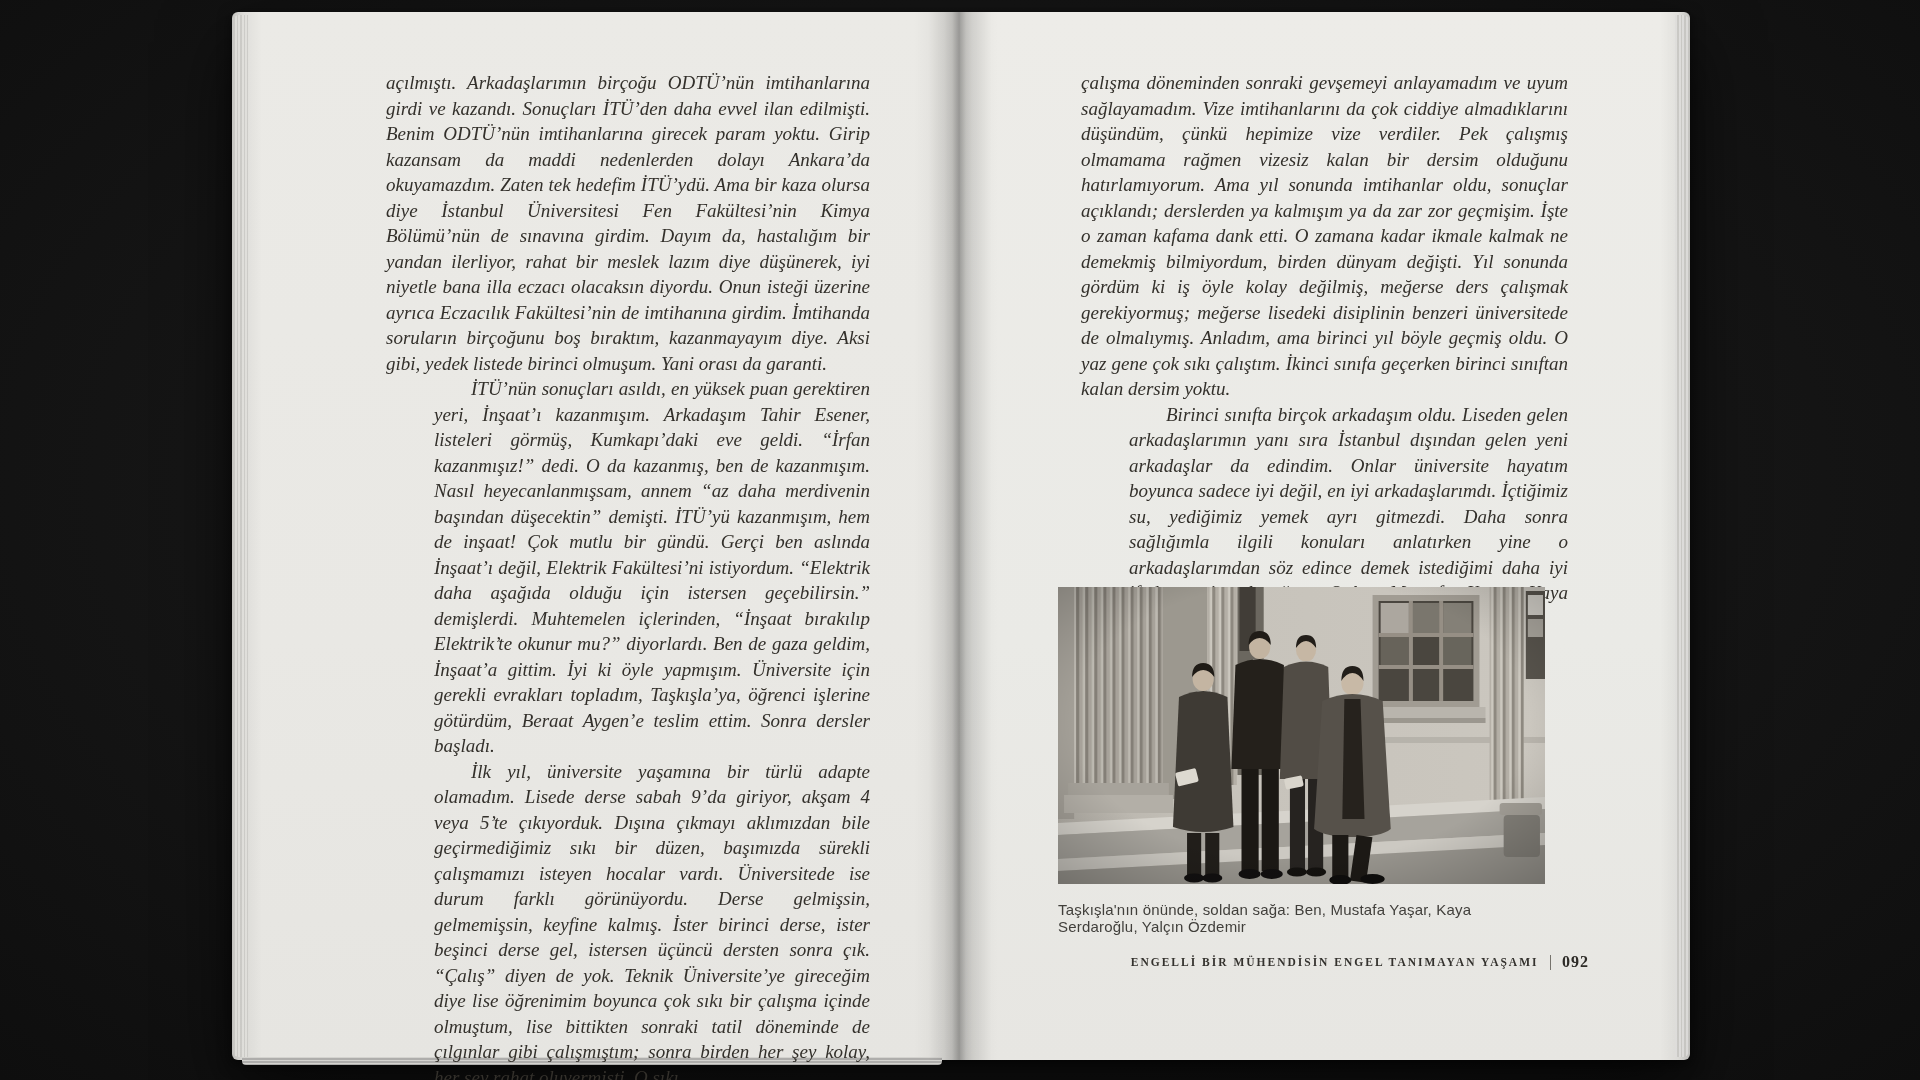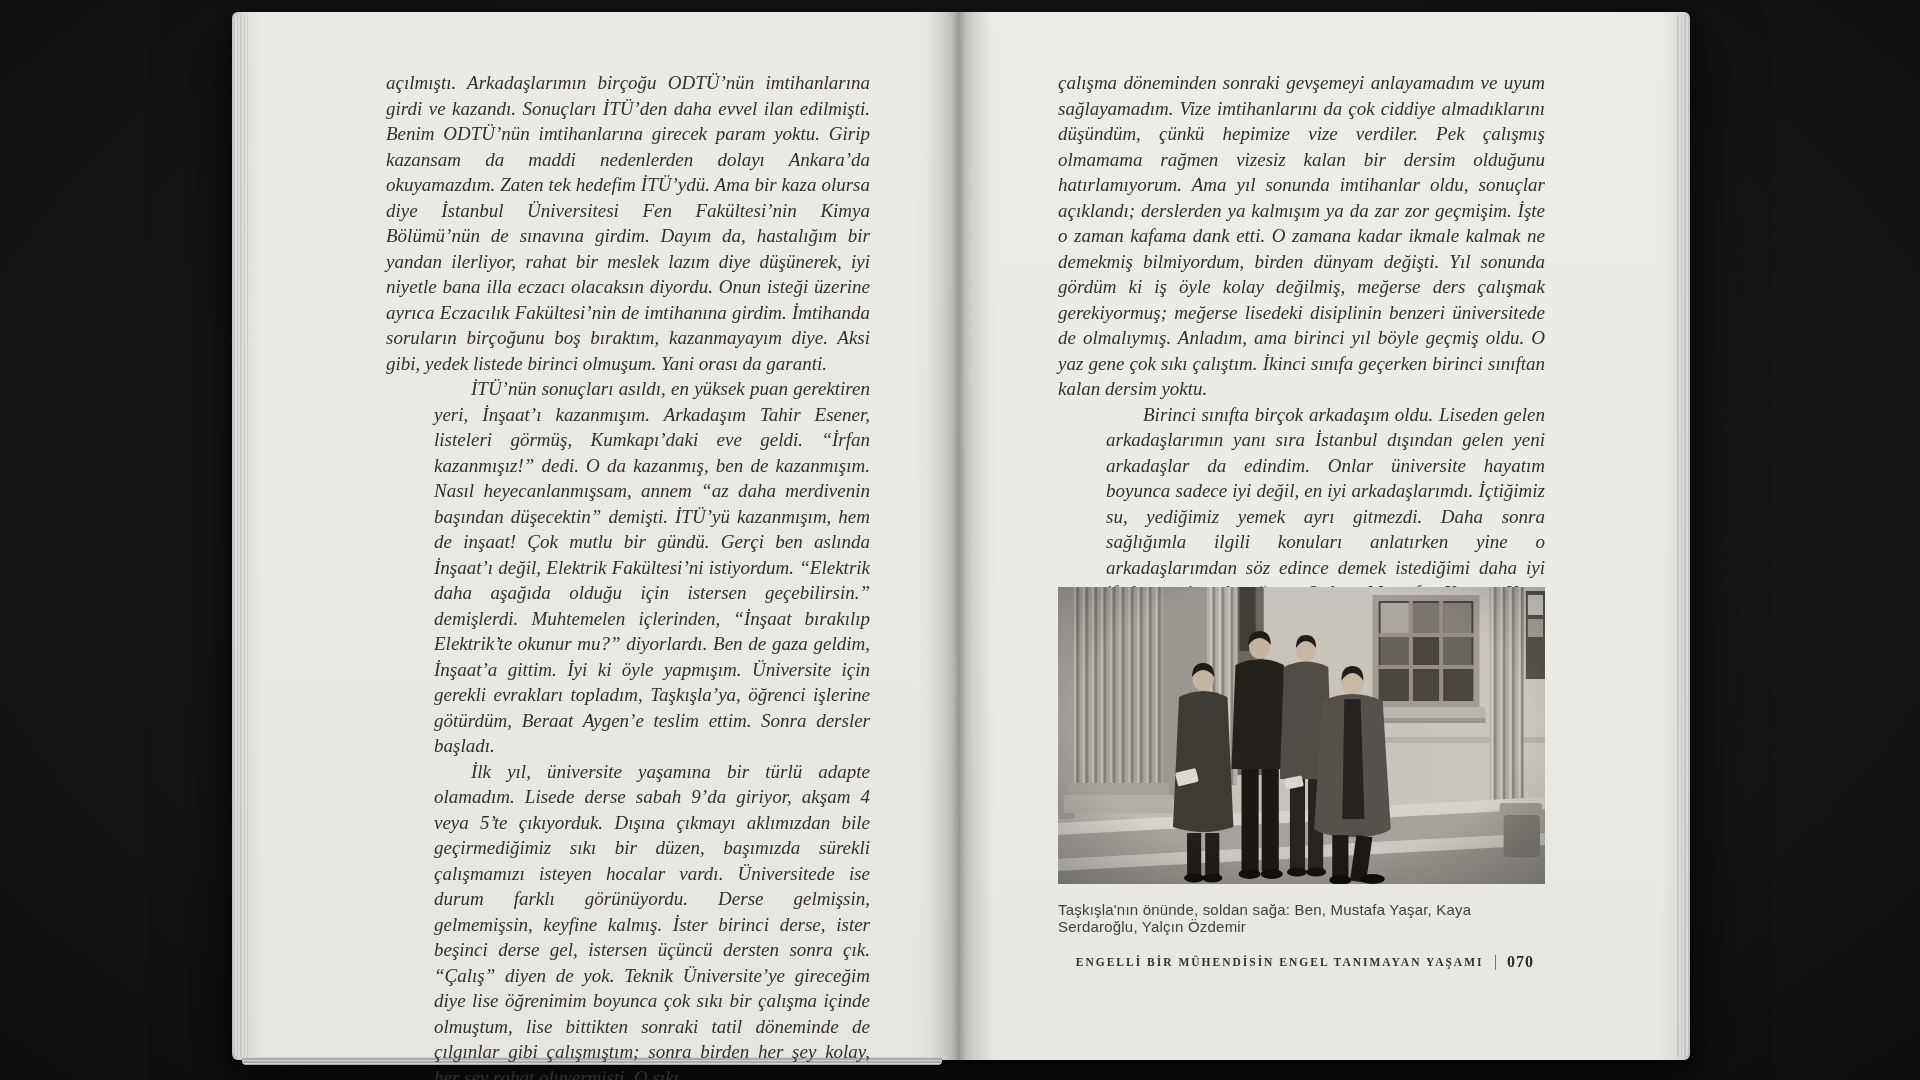--- a/index.html
+++ b/index.html
@@ -43,28 +43,28 @@
   }
   .gutter{
     position:absolute;left:696px;top:0;width:64px;height:100%;pointer-events:none;
     background:linear-gradient(to right, rgba(0,0,0,0) 0, rgba(0,0,0,.10) 24px, rgba(0,0,0,.24) 31px, rgba(0,0,0,.11) 38px, rgba(0,0,0,0) 64px);
   }
   .text-col{
     position:absolute;top:58px;color:#33302b;
     font-size:19px;line-height:25.5px;text-align:justify;font-style:italic;
   }
   .text-col.left-col{left:154px;width:484px;}
-  .text-col.right-col{left:826px;width:487px;}
+  .text-col.right-col{left:849px;width:487px;}
   .text-col p{margin:0;}
   .text-col p.indent{text-indent:37px;margin-left:48px;}
   .footer{
     position:absolute;top:941px;display:flex;align-items:center;gap:11px;
   }
   .footer.fleft{left:156px;width:484px;}
-  .footer.fright{left:815px;width:487px;justify-content:flex-end;}
+  .footer.fright{left:870px;width:487px;justify-content:flex-end;}
   .page-num{
     font-family:"Liberation Serif",serif;font-weight:700;font-size:16px;
     letter-spacing:1px;color:#2d2b27;
   }
   .fsep{width:1.5px;height:15px;background:#76736d;}
   .running-sans{
     font-family:"Liberation Sans",sans-serif;font-size:10.5px;font-weight:700;
     letter-spacing:2.8px;color:#3d3b37;white-space:nowrap;
   }
   .running-serif{
@@ -235,17 +235,17 @@
       <rect width="483" height="297" fill="url(#vig)"></rect>
     </svg>
   </div>
 
   <div class="caption">Taşkışla'nın önünde, soldan sağa: Ben, Mustafa Yaşar, Kaya Serdaroğlu, Yalçın Özdemir</div>
 
 
   <div class="footer fright">
     <span class="running-serif">ENGELLİ BİR MÜHENDİSİN ENGEL TANIMAYAN YAŞAMI</span>
     <span class="fsep"></span>
-    <span class="page-num">070</span>
+    <span class="page-num">092</span>
   </div>
 
   <div class="gutter"></div>
 </div>
 
 </body></html>

